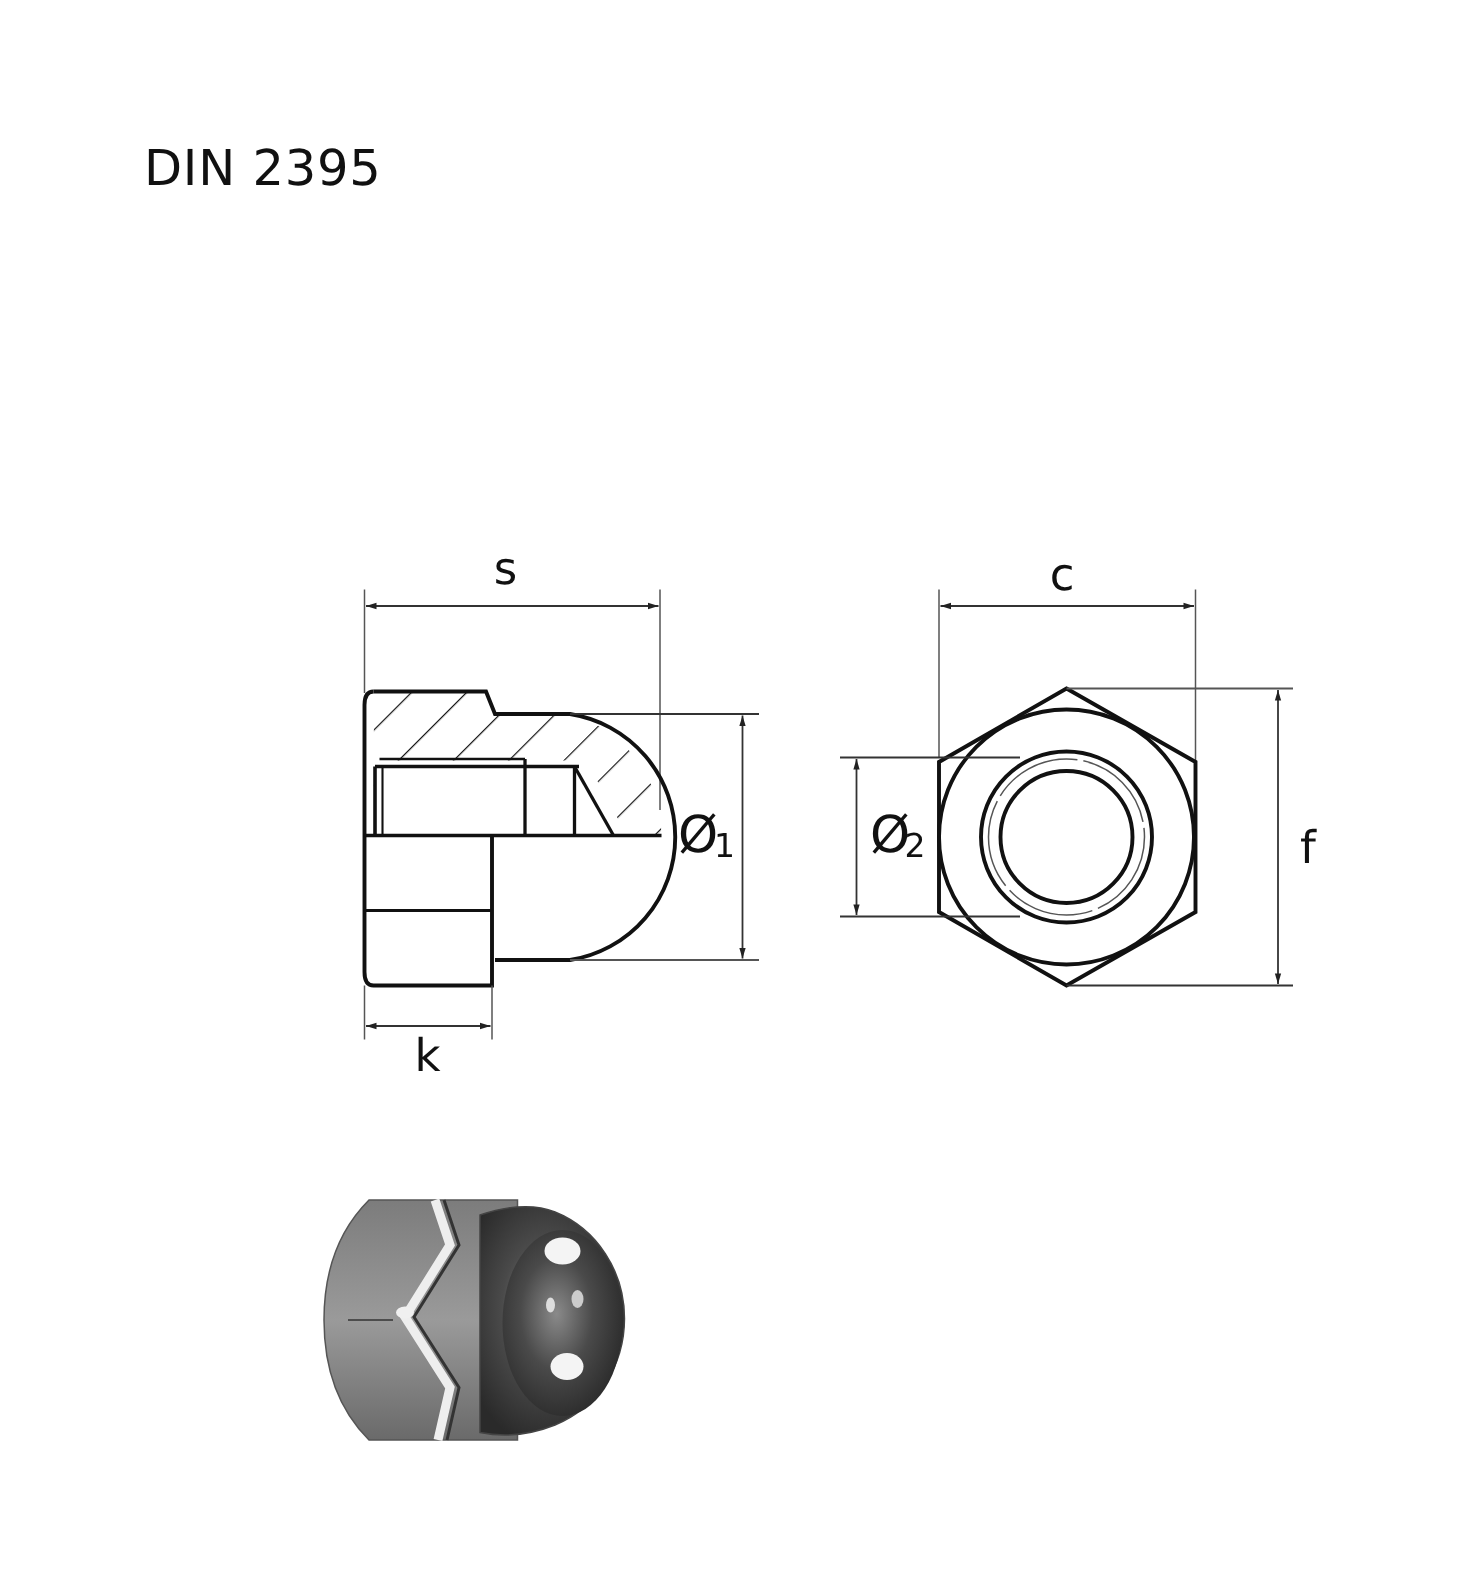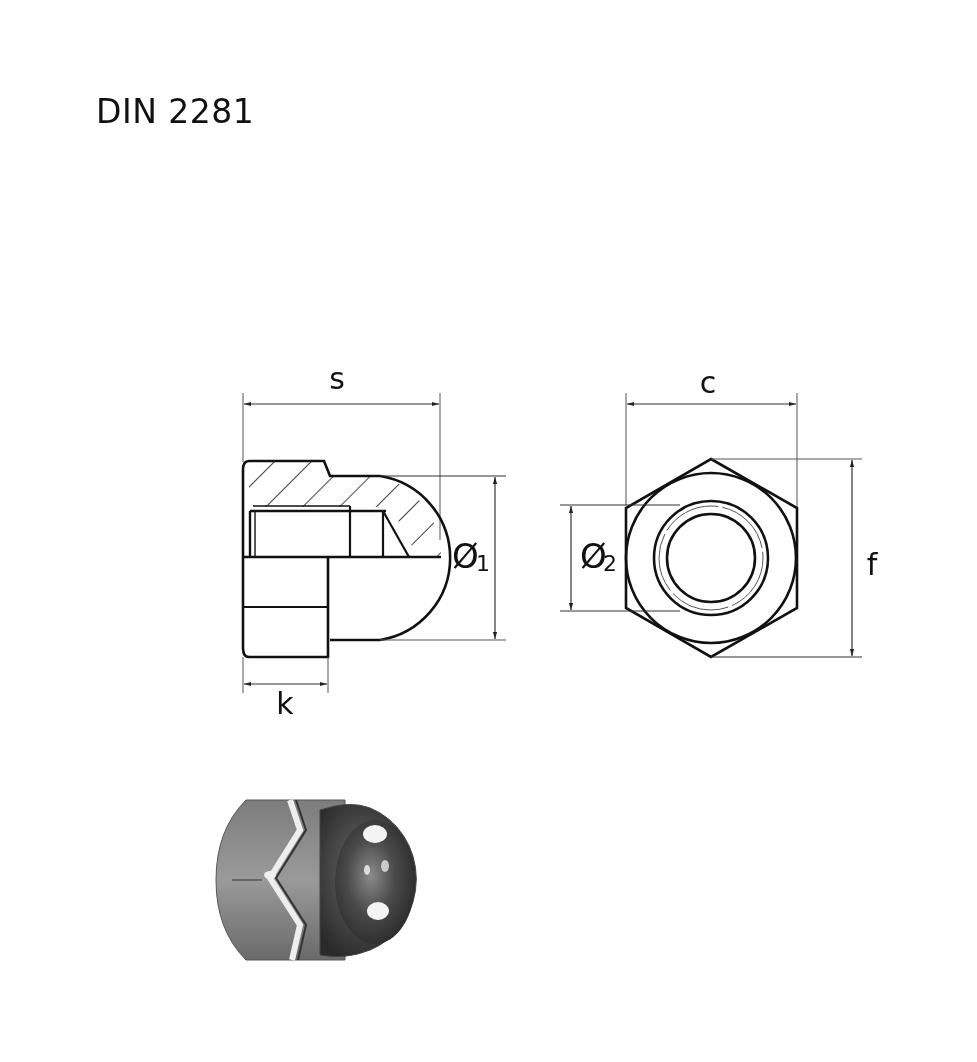--- a/index.html
+++ b/index.html
@@ -4,21 +4,21 @@
 <style>
   html, body { margin: 0; padding: 0; background: #ffffff; }
   body { width: 977px; height: 1062px; position: relative; overflow: hidden; font-family: "DejaVu Sans", sans-serif; }
   .title { position: absolute; left: 96px; top: 92px; font-size: 33px; color: #111; letter-spacing: 0.5px; }
   svg.drawing { position: absolute; left: 0; top: 0; }
   .dimlabel { font-family: "DejaVu Sans", sans-serif; fill: #111; }
 </style>
 </head>
 <body>
 
-<div class="title">DIN 2281</div>
+<div class="title">DIN 2395</div>
 
 <svg class="drawing" width="977" height="1062" viewBox="0 0 977 1062" xmlns="http://www.w3.org/2000/svg">
   <defs>
     <pattern id="hatch" patternUnits="userSpaceOnUse" width="26" height="26" patternTransform="rotate(45)">
       <line x1="0" y1="0" x2="0" y2="26" stroke="#111" stroke-width="1.6"></line>
     </pattern>
     <marker id="arr" viewBox="0 0 10 10" refX="10" refY="5" markerWidth="12" markerHeight="7" orient="auto-start-reverse" markerUnits="userSpaceOnUse">
       <path d="M0,2 L10,5 L0,8 z" fill="#222"></path>
     </marker>
     <radialGradient id="domeGrad" cx="0.45" cy="0.45" r="0.6">

